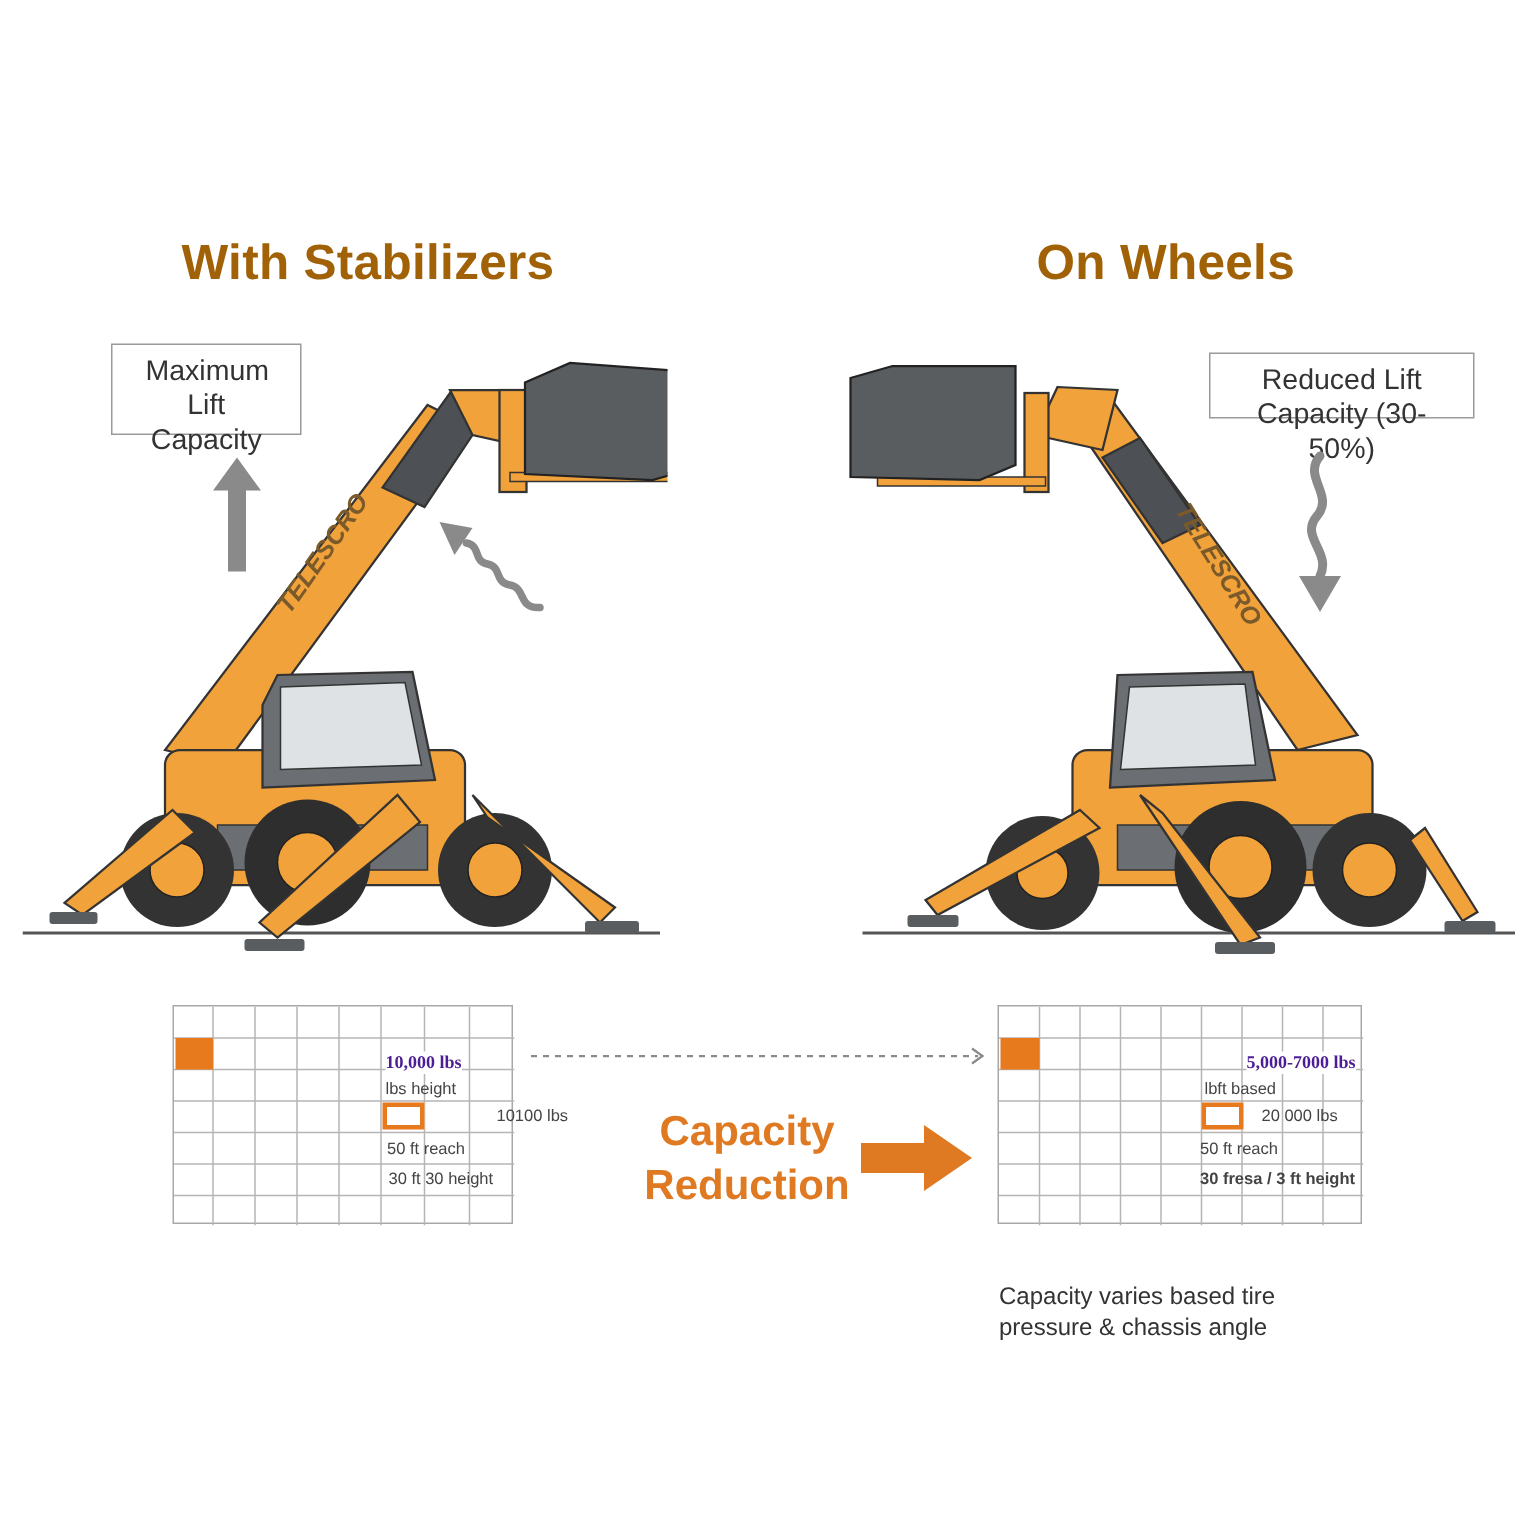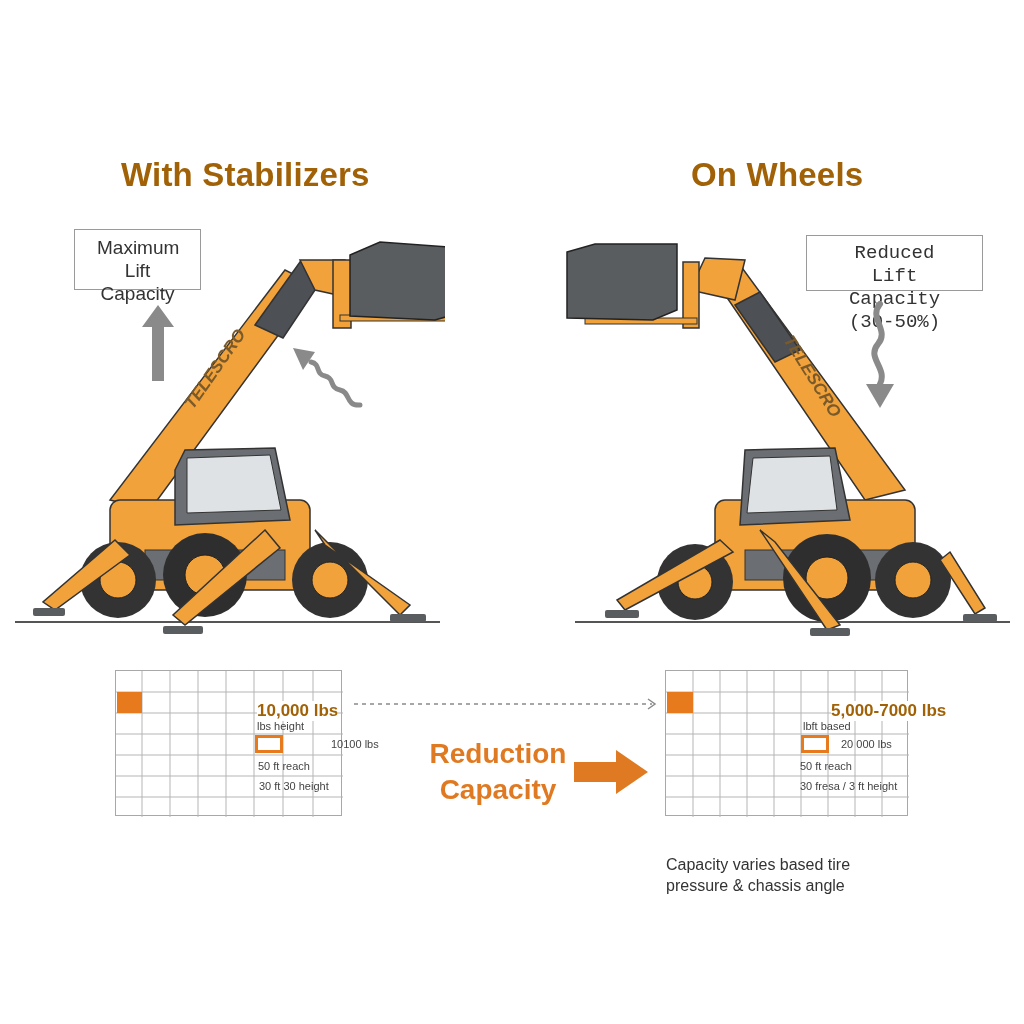--- a/index.html
+++ b/index.html
@@ -5,21 +5,21 @@
   html,body{margin:0;padding:0;background:#ffffff;}
   body{width:1024px;height:1024px;position:relative;overflow:hidden;font-family:"Liberation Sans","DejaVu Sans",sans-serif;color:#2a2a2a;}
   .abs{position:absolute;}
   .section-title{font-weight:700;font-size:33px;color:#a16207;letter-spacing:0.2px;white-space:nowrap;}
   .callout{border:1.5px solid #9a9a9a;background:#fff;font-size:19px;line-height:23px;color:#333;text-align:center;padding:6px 22px;box-sizing:border-box;}
   .grid{border:1px solid #a8a8a8;box-sizing:border-box;background:
       linear-gradient(#fff,#fff);}
   .grid svg{position:absolute;left:0;top:0;}
   .cell-hl{position:absolute;background:#E87A1E;}
   .cell-box{position:absolute;border:3px solid #E87A1E;background:#fff;box-sizing:border-box;}
-  .chart-big{font-weight:700;font-size:17px;color:#a16207;white-space:nowrap;}
+  .chart-big{font-weight:700;font-size:12px;color:#4c1d95;white-space:nowrap;font-family:Liberation Serif, serif;}
   .chart-small{font-size:11px;color:#444;white-space:nowrap;}
   .reduction-label{font-weight:700;font-size:28px;line-height:36px;color:#E07A22;text-align:center;white-space:nowrap;}
   .note{font-size:16px;line-height:21px;color:#333;}
 </style>
 </head>
 <body>
 
 <div class="abs section-title" style="left:121px;top:156px;">With Stabilizers</div>
 
 <div class="abs callout" style="left:74px;top:229px;width:127px;height:61px;">
@@ -98,30 +98,30 @@
   <div class="abs chart-small" style="left:142px;top:89px;">50 ft reach</div>
   <div class="abs chart-small" style="left:143px;top:109px;">30 ft  30 height</div>
 </div>
 
 <svg class="abs" style="left:352px;top:697px;" width="310" height="14">
   <line x1="2" y1="7" x2="300" y2="7" stroke="#8a8a8a" stroke-width="1.5" stroke-dasharray="4,4"></line>
   <polyline points="296,2 303,7 296,12" fill="none" stroke="#8a8a8a" stroke-width="1.5"></polyline>
 </svg>
 
 <div class="abs reduction-label" style="left:428px;top:736px;width:140px;">
+  <div>Capacity</div>
   <div>Reduction</div>
-  <div>Capacity</div>
 </div>
 <svg class="abs" style="left:572px;top:748px;" width="80" height="50">
   <polygon points="2,14 44,14 44,2 76,24 44,46 44,34 2,34" fill="#E07A22"></polygon>
 </svg>
 
 <div class="abs section-title" style="left:691px;top:156px;">On Wheels</div>
 
-<div class="abs callout" style="left:806px;top:235px;width:177px;height:56px;font-family:Liberation Mono, monospace;">
+<div class="abs callout" style="left:806px;top:235px;width:177px;height:44px;">
   <div>Reduced Lift</div>
   <div>Capacity (30-50%)</div>
 </div>
 
 <svg class="abs" style="left:860px;top:300px;" width="40" height="112">
   <path d="M20,4 C8,18 30,30 18,44 C6,58 28,68 20,84" stroke="#8a8a8a" stroke-width="6" fill="none" stroke-linecap="round"></path>
   <polygon points="6,84 34,84 20,108" fill="#8a8a8a"></polygon>
 </svg>
 
 <svg class="abs" style="left:565px;top:230px;" width="450" height="410" viewBox="0 0 450 410">
@@ -176,19 +176,19 @@
         <line x1="0" y1="105" x2="243" y2="105"></line>
         <line x1="0" y1="126" x2="243" y2="126"></line>
     </g>
   </svg>
   <div class="cell-hl" style="left:1px;top:21px;width:26px;height:21px;"></div>
   <div class="cell-box" style="left:135px;top:64px;width:28px;height:18px;"></div>
   <div class="abs chart-big" style="left:122px;top:30px;background:#fff;margin-left:43px;">5,000-7000 lbs</div>
   <div class="abs chart-small" style="left:137px;top:49px;">lbft based</div>
   <div class="abs chart-small" style="left:175px;top:67px;">20 000 lbs</div>
   <div class="abs chart-small" style="left:134px;top:89px;">50 ft reach</div>
-  <div class="abs chart-small" style="left:134px;top:109px;">30 fresa / 3 ft height</div>
+  <div class="abs chart-small" style="left:134px;top:109px;font-weight:bold;">30 fresa / 3 ft height</div>
 </div>
 
 <div class="abs note" style="left:666px;top:854px;">
   <div>Capacity varies based tire</div>
   <div>pressure &amp; chassis angle</div>
 </div>
 
 </body></html>

